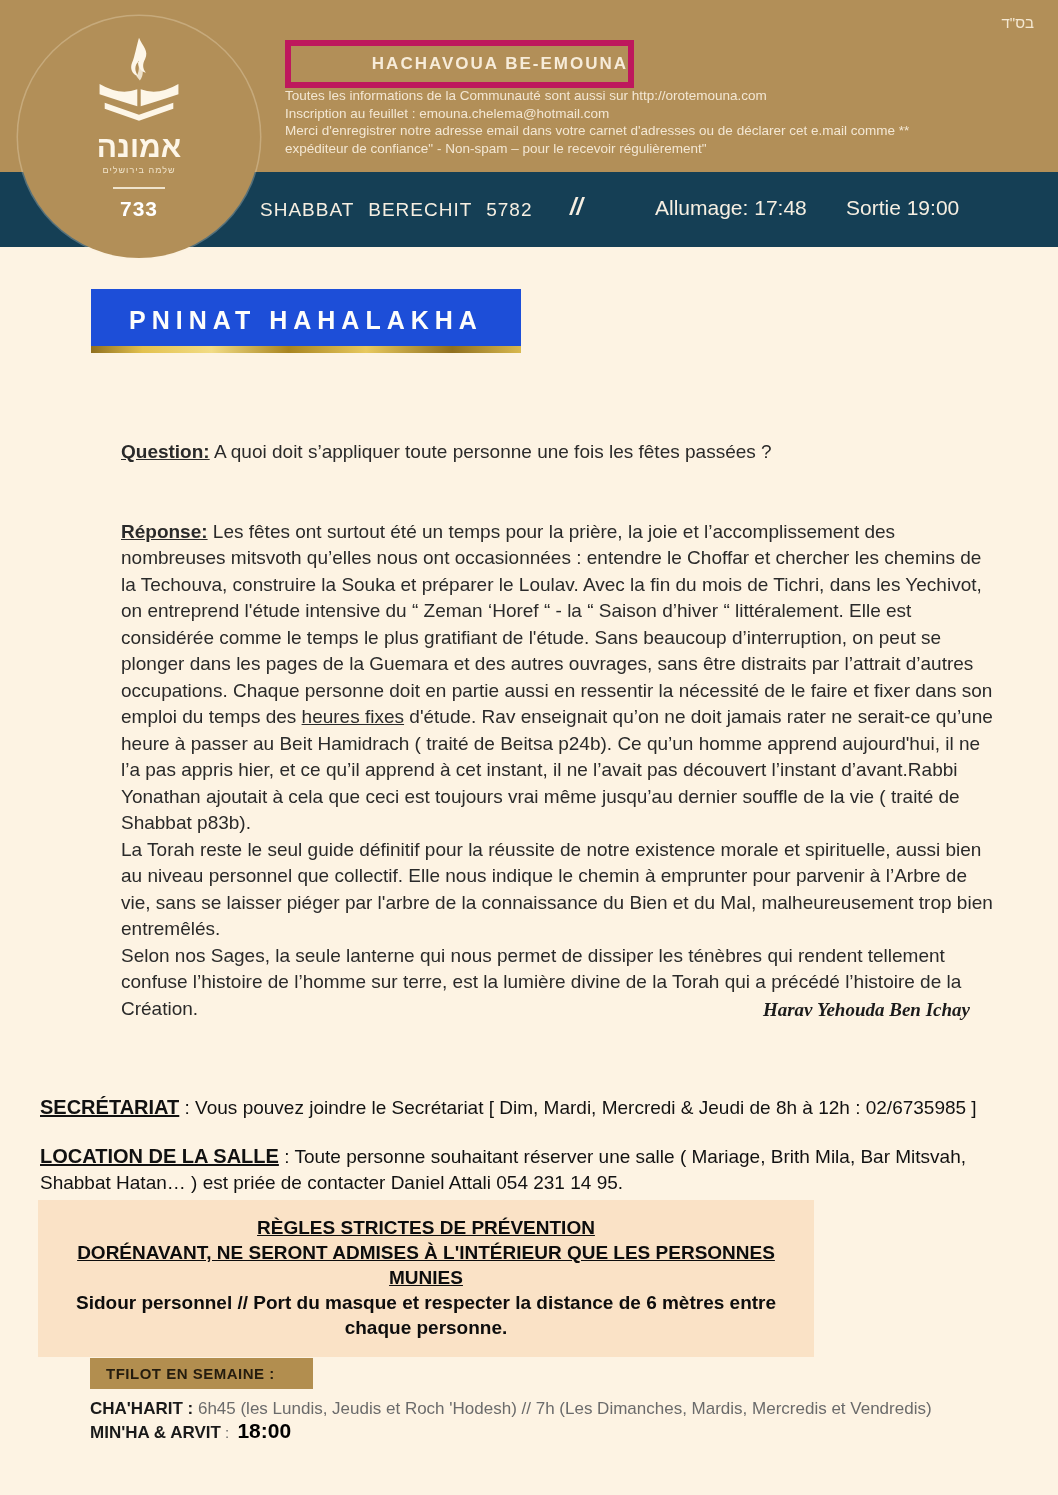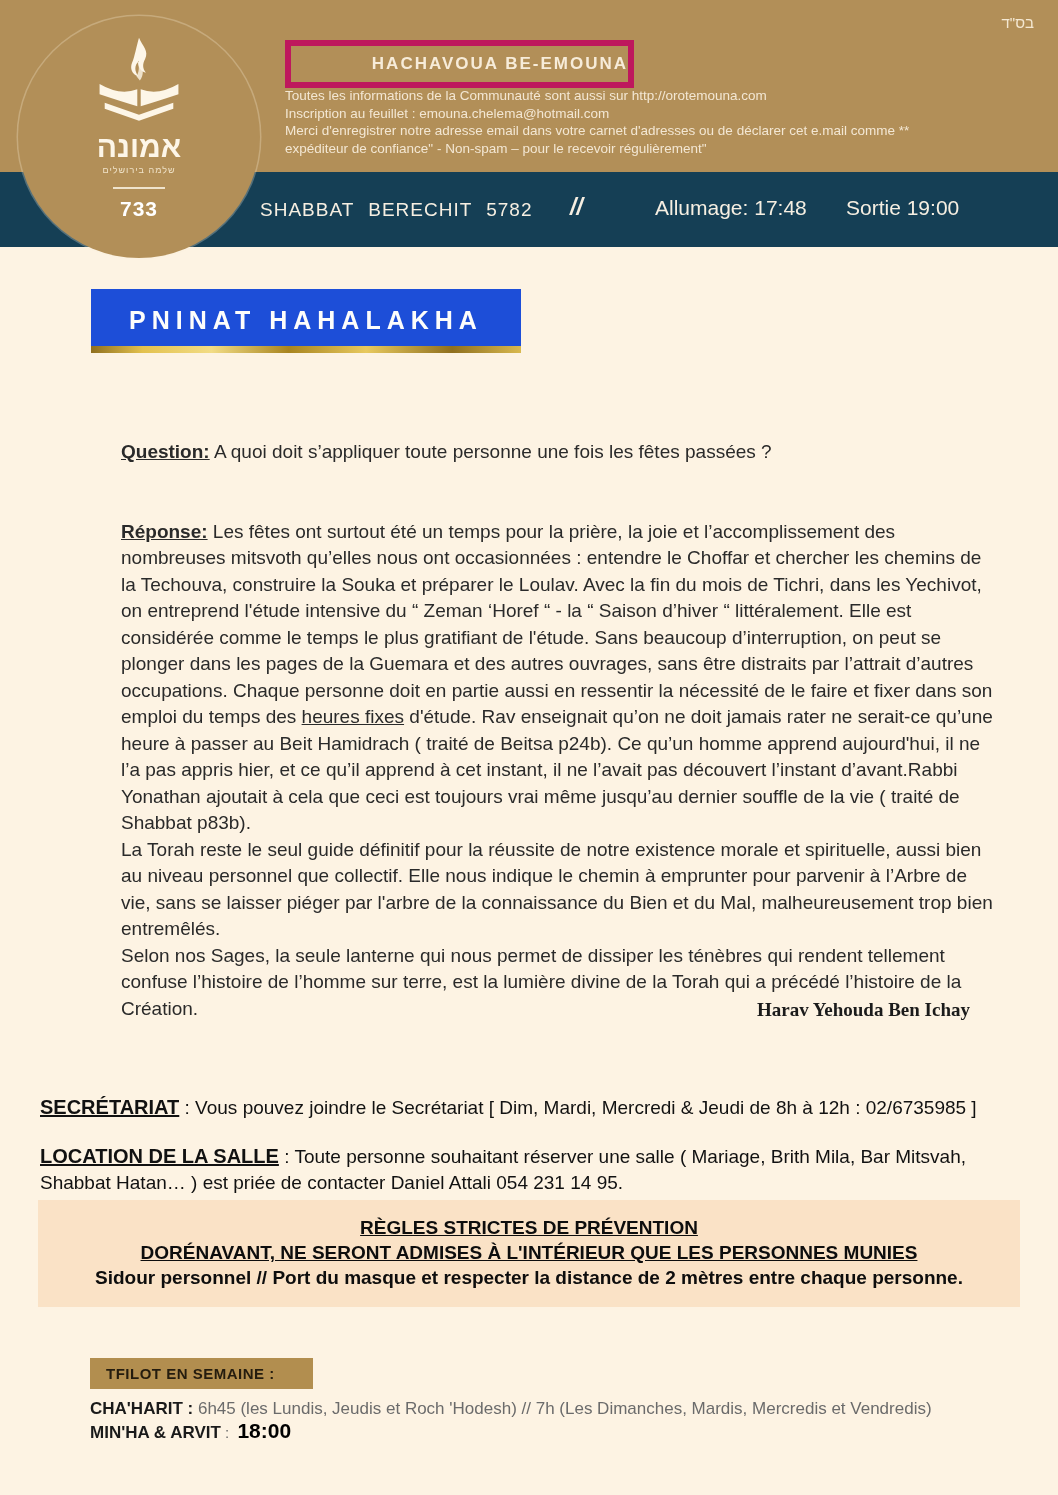--- a/index.html
+++ b/index.html
@@ -50,29 +50,29 @@
   .article{
     position:absolute;left:121px;top:412px;width:876px;
     font-size:19px;line-height:26.5px;color:#2a2a2a;white-space:pre-line;
   }
   .article p{margin:0;}
   .article .q{margin-bottom:27px;}
   .lbl{font-weight:bold;text-decoration:underline;}
   .u{text-decoration:underline;}
   .signature{
     position:absolute;top:999px;right:88px;color:#1b1b1b;
-    font-family:"Liberation Serif",serif;font-weight:bold;font-size:19px;
+    font-family:"Liberation Serif",serif;font-weight:bold;font-style:italic;font-size:19px;
   }
   
   .secretariat{position:absolute;left:40px;top:1096px;width:990px;font-size:19px;color:#111;}
   .secretariat .lbl{font-size:20px;}
   .location{position:absolute;left:40px;top:1143px;width:985px;font-size:19px;line-height:26px;color:#111;}
   .location .lbl{font-size:20px;}
   .rules-box{
-    position:absolute;left:38px;top:1200px;width:982px;box-sizing:border-box;
+    position:absolute;left:38px;top:1200px;width:776px;box-sizing:border-box;
     background:#fae2c6;text-align:center;font-weight:bold;font-size:19px;
     line-height:25px;color:#0d0d0d;padding:15px 8px 17px;
   }
   .tfilot-title{
     position:absolute;left:90px;top:1358px;background:#b28e4f;color:#241c0e;
     font-weight:bold;font-size:15px;letter-spacing:.5px;padding:7px 38px 7px 16px;
   }
   .tfilot-lines{position:absolute;left:90px;top:1398px;width:940px;font-size:17px;line-height:22px;color:#6b6b6b;}
   .tfilot-lines .tl{font-weight:bold;color:#1a1a1a;}
   .minha-colon{color:#6b6b6b;font-size:15px;}
@@ -129,21 +129,21 @@
 
 <div class="signature">Harav Yehouda Ben Ichay</div>
 
 <div class="secretariat"><span class="lbl">SECRÉTARIAT</span><span> : Vous pouvez joindre le Secrétariat [ Dim, Mardi, Mercredi &amp; Jeudi de 8h à 12h : 02/6735985 ]</span></div>
 
 <div class="location"><span class="lbl">LOCATION DE LA SALLE</span><span> : Toute personne souhaitant réserver une salle ( Mariage, Brith Mila, Bar Mitsvah, Shabbat Hatan… ) est priée de contacter Daniel Attali 054 231 14 95.</span></div>
 
 <div class="rules-box">
   <div class="u">RÈGLES STRICTES DE PRÉVENTION</div>
   <div class="u">DORÉNAVANT, NE SERONT ADMISES À L'INTÉRIEUR QUE LES PERSONNES MUNIES</div>
-  <div>Sidour personnel // Port du masque et respecter la distance de 2 mètres entre chaque personne.</div>
+  <div>Sidour personnel // Port du masque et respecter la distance de 6 mètres entre chaque personne.</div>
 </div>
 
 <div class="tfilot-title">TFILOT EN SEMAINE :</div>
 
 <div class="tfilot-lines">
   <div><span class="tl">CHA'HARIT : </span><span>6h45 (les Lundis, Jeudis et Roch 'Hodesh) //  7h (Les Dimanches, Mardis, Mercredis et Vendredis)</span></div>
   <div><span class="tl">MIN'HA &amp; ARVIT</span><span class="minha-colon"> : </span><span class="minha-value">18:00</span></div>
 </div>
 
 </body></html>

